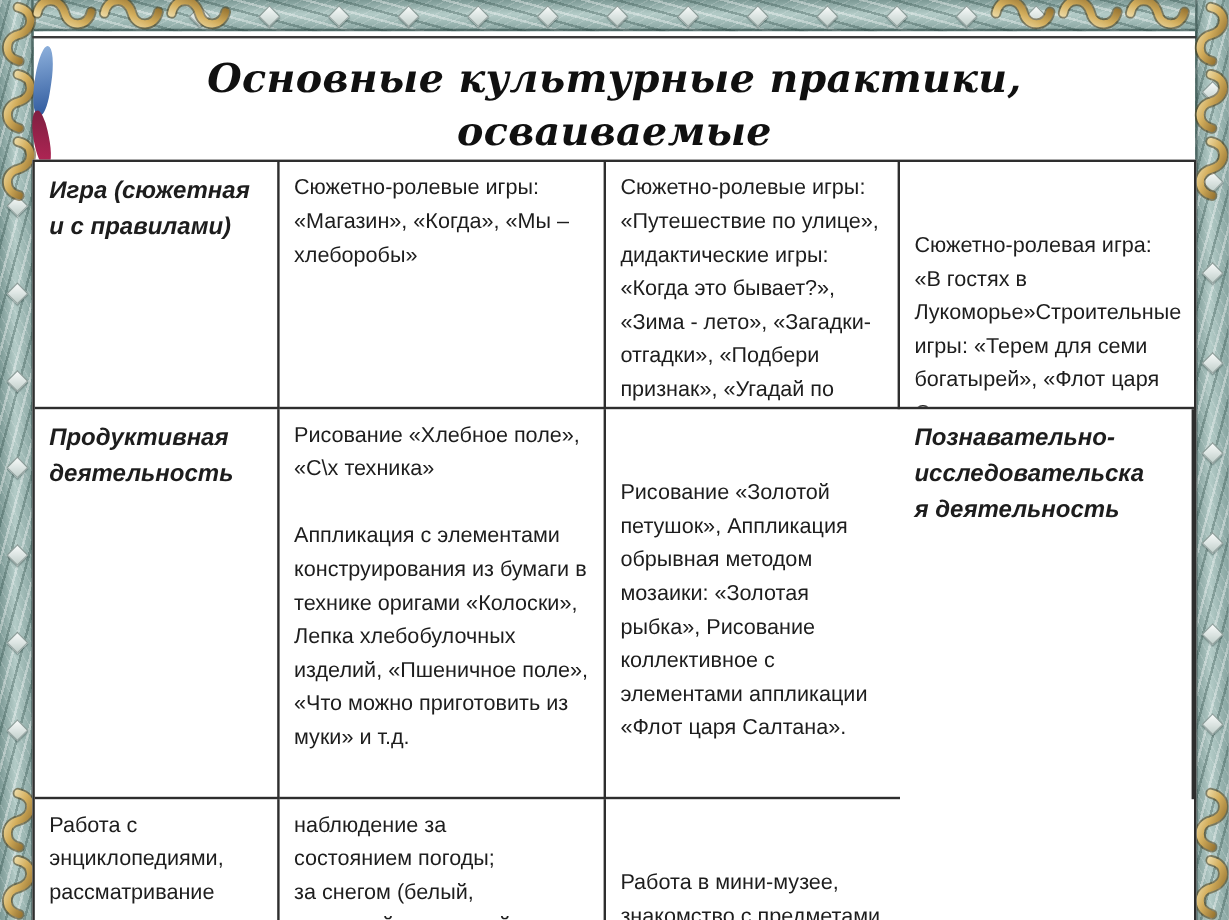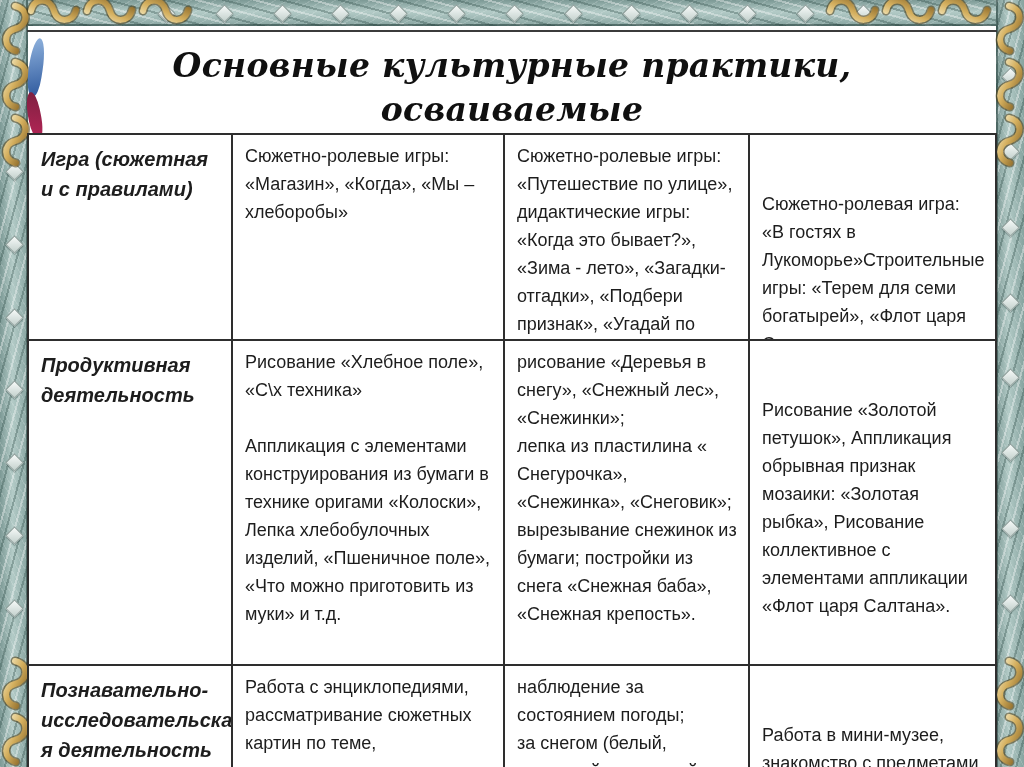--- a/index.html
+++ b/index.html
@@ -165,23 +165,21 @@
   <div class="tbl">
     <div class="cell label">Игра (сюжетная и с правилами)</div>
     <div class="cell">Сюжетно-ролевые игры: «Магазин», «Когда», «Мы – хлеборобы»</div>
     <div class="cell">Сюжетно-ролевые игры: «Путешествие по улице», дидактические игры: «Когда это бывает?», «Зима - лето», «Загадки-отгадки», «Подбери признак», «Угадай по описанию».</div>
     <div class="cell last-col">Сюжетно-ролевая игра: «В гостях в Лукоморье»Строительные игры: «Терем для семи богатырей», «Флот царя Солтана»</div>
 
     <div class="cell label">Продуктивная деятельность</div>
     <div class="cell">Рисование «Хлебное поле», «С\х техника»
 
 Аппликация с элементами конструирования из бумаги в технике оригами «Колоски», Лепка хлебобулочных изделий, «Пшеничное поле», «Что можно приготовить из муки» и т.д.</div>
-    <div class="cell">рисование «Деревья в снегу», «Снежный лес», «Снежинки»;
-лепка из пластилина « Снегурочка», «Снежинка», «Снеговик»; вырезывание снежинок из бумаги; постройки из снега «Снежная баба», «Снежная крепость».</div>
-    <div class="cell last-col">Рисование «Золотой петушок», Аппликация обрывная признак мозаики: «Золотая рыбка», Рисование коллективное с элементами аппликации «Флот царя Салтана».</div>
+    <div class="cell last-col">Рисование «Золотой петушок», Аппликация обрывная методом мозаики: «Золотая рыбка», Рисование коллективное с элементами аппликации «Флот царя Салтана».</div>
 
     <div class="cell label last-row">Познавательно-
 исследовательска
 я деятельность</div>
     <div class="cell last-row">Работа с энциклопедиями, рассматривание сюжетных картин по теме, проращивание зерен</div>
     <div class="cell last-row">наблюдение за
 состоянием погоды;
 за снегом (белый,
 пушистый, искристый,</div>
     <div class="cell last-col last-row">Работа в мини-музее, знакомство с предметами старинного русского быта</div>

